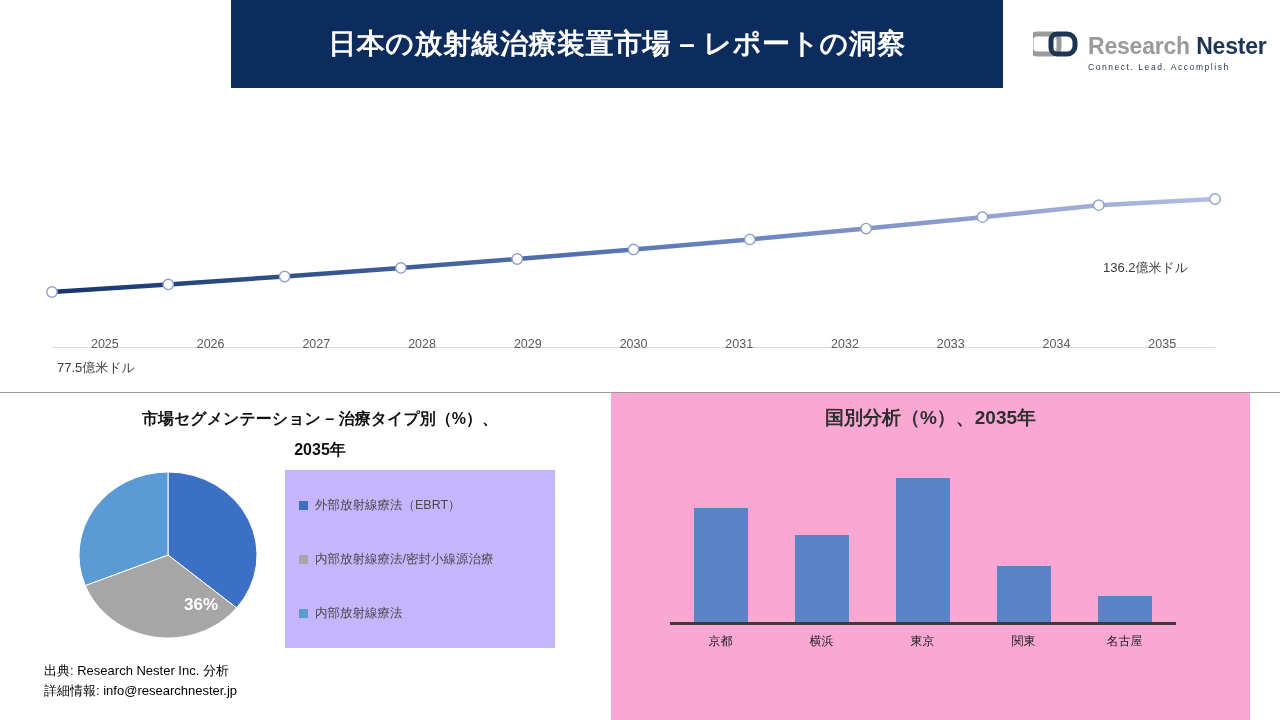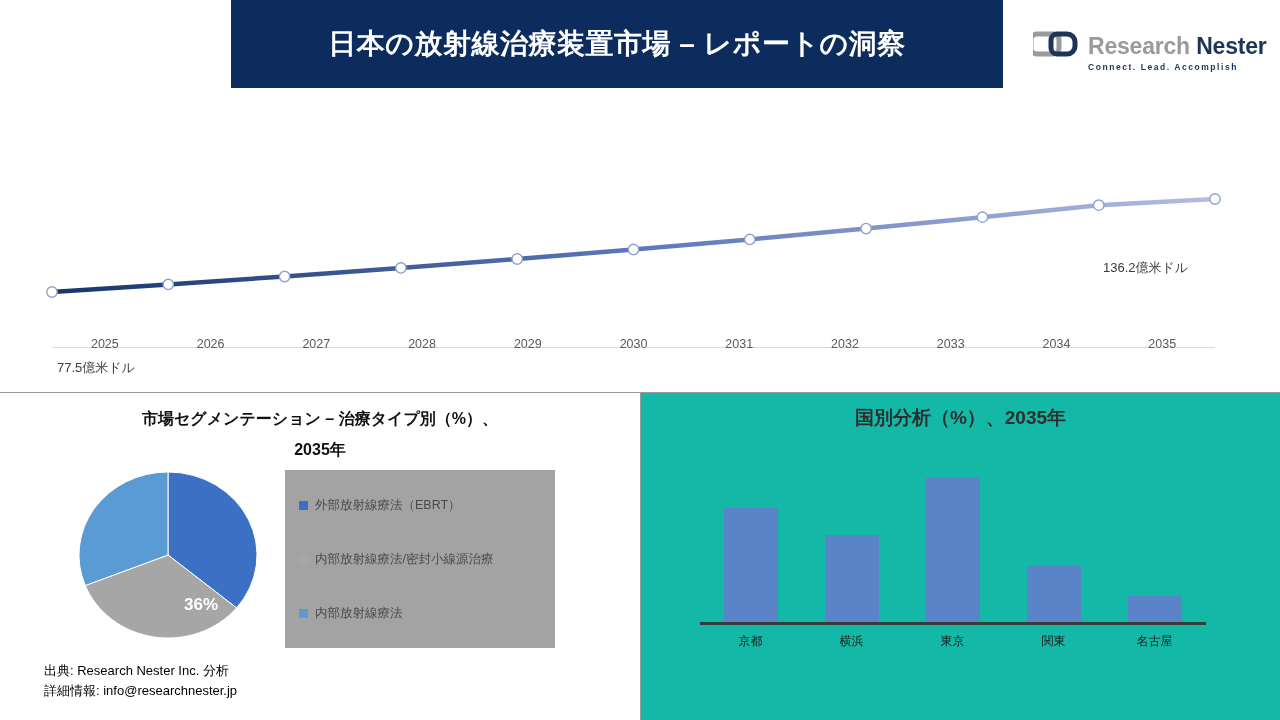--- a/index.html
+++ b/index.html
@@ -19,21 +19,21 @@
   #logo{
     position:absolute;left:1033px;top:20px;width:230px;height:48px;
     display:flex;align-items:center;gap:9px;
   }
   #logo-mark{width:46px;height:32px;flex:0 0 auto;}
   #logo-text{display:flex;flex-direction:column;line-height:1;margin-top:19px;}
   #logo-words{font-size:23px;font-weight:700;letter-spacing:-.2px;white-space:nowrap;}
   .logo-research{color:#9a9a9c;}
   .logo-nester{color:#1c3557;}
   #logo-tagline{
-    font-size:8.5px;font-weight:700;color:#1c3557;letter-spacing:1.55px;
+    font-size:8.5px;font-weight:400;color:#1c3557;letter-spacing:1.55px;
     margin-top:5px;white-space:nowrap;
   }
   
   #line-chart{position:absolute;left:0;top:96px;width:1280px;height:296px;}
   #line-svg{position:absolute;left:0;top:0;width:1280px;height:296px;}
   .line-endlabel{position:absolute;font-size:13px;color:#3c3c3c;white-space:nowrap;}
   #label-start{left:57px;top:263px;}
   #label-end{left:1103px;top:163px;}
   #xaxis-line{
     position:absolute;left:52px;top:347px;width:1163px;height:1px;background:#d9d9d9;
@@ -52,32 +52,32 @@
     position:absolute;left:40px;top:10px;width:560px;
     text-align:center;font-size:16px;font-weight:700;color:#111111;line-height:31px;
   }
   #pie-wrap{position:absolute;left:72px;top:77px;width:192px;height:170px;}
   #pie-svg{width:192px;height:170px;display:block;}
   #pie-pct{
     position:absolute;left:112px;top:125px;font-size:17px;font-weight:700;color:#ffffff;
   }
   #pie-legend{
     position:absolute;left:285px;top:77px;width:270px;height:178px;
-    background:#a3a3a3;display:flex;flex-direction:column;justify-content:space-around;
+    background:#c4b5fd;display:flex;flex-direction:column;justify-content:space-around;
     padding:8px 0 8px 14px;box-sizing:border-box;
   }
   .legend-row{display:flex;align-items:center;gap:7px;}
   .legend-swatch{width:9px;height:9px;flex:0 0 auto;}
   .legend-label{font-size:12.5px;color:#4a4a4a;white-space:nowrap;}
   #source-block{
     position:absolute;left:44px;top:268px;font-size:13px;
     color:#000000;line-height:20px;
   }
   
-  #bar-panel{position:absolute;left:641px;top:393px;width:639px;height:327px;background:#14b8a6;}
+  #bar-panel{position:absolute;left:611px;top:393px;width:639px;height:327px;background:#f9a8d4;}
   #bar-title{
     position:absolute;left:0;top:12px;width:639px;text-align:center;
     font-size:19px;font-weight:700;color:#2f2f2f;
   }
   #bar-plot{
     position:absolute;left:59px;top:64px;width:505px;height:165px;
     display:flex;align-items:flex-end;
   }
   .bar-col{flex:1;display:flex;justify-content:center;align-items:flex-end;height:100%;}
   .bar{width:54px;background:#5b83c8;}

